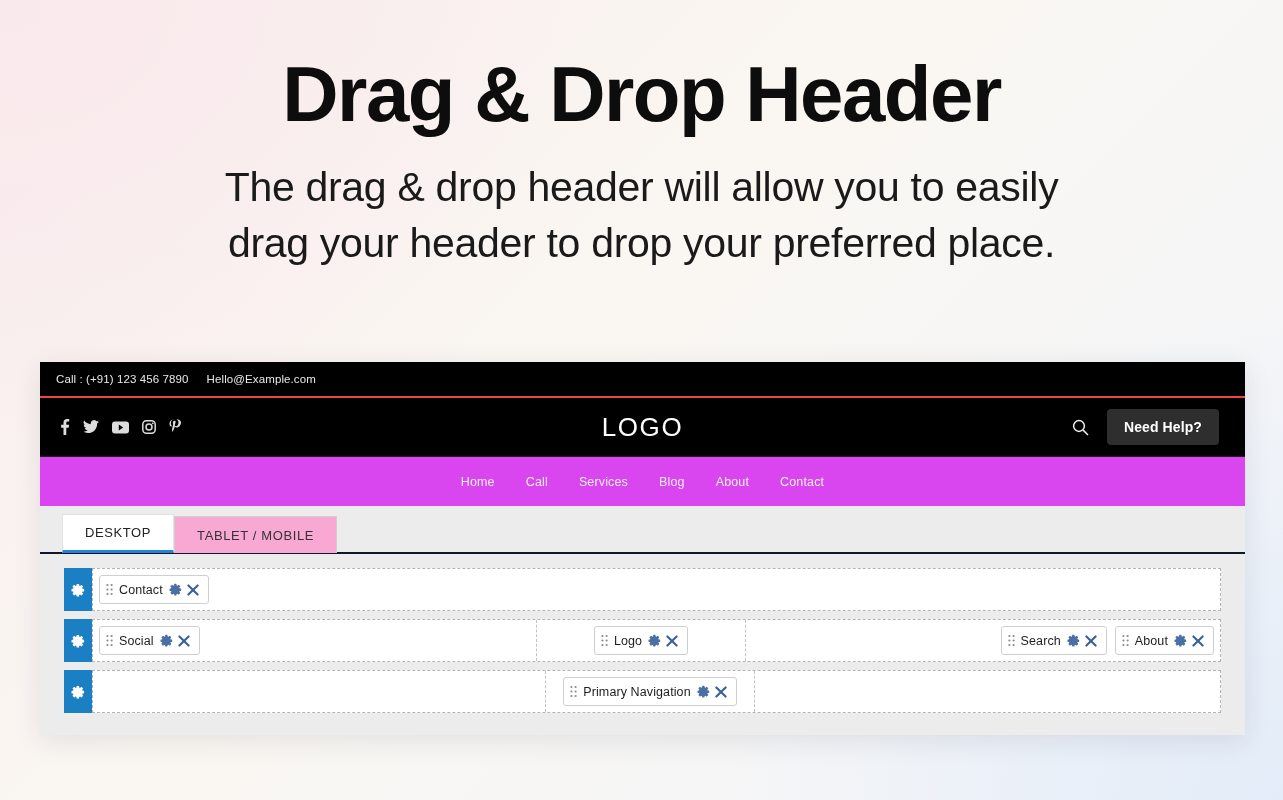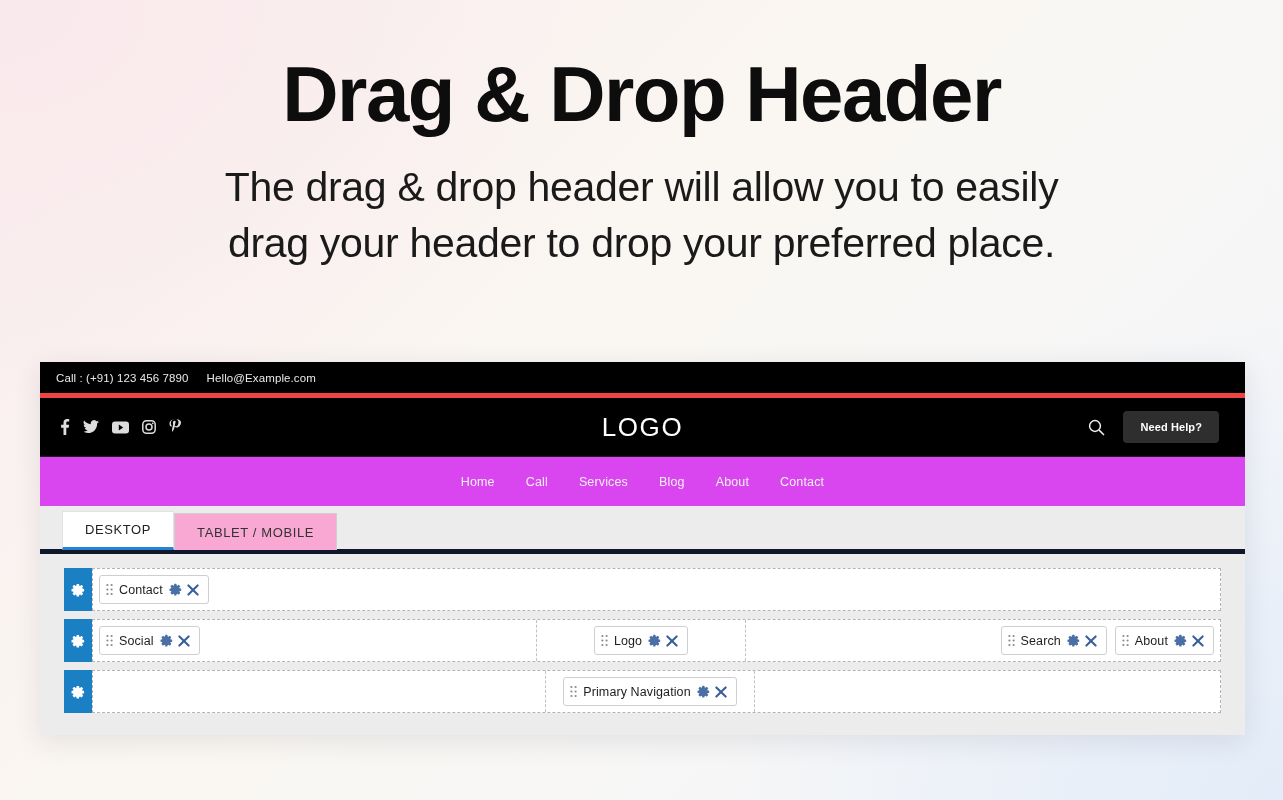--- a/index.html
+++ b/index.html
@@ -51,21 +51,21 @@
     box-shadow: 0 6px 26px rgba(40,40,60,0.10);
   }
 
   
   .top-bar {
     background: #000;
     height: 36px;
     display: flex;
     align-items: center;
     padding: 0 0 0 16px;
-    border-bottom: 5px solid #ef4444;
+    border-bottom: 2px solid #ef4444;
   }
   .top-bar-text {
     color: #e9e9e9;
     font-size: 11.5px;
     letter-spacing: 0.1px;
   }
   .top-bar-text.second { margin-left: 18px; }
 
   .mid-bar {
     background: #000;
@@ -92,21 +92,21 @@
     margin-left: auto;
     display: flex;
     align-items: center;
     gap: 18px;
     z-index: 2;
   }
   .search-icon-btn { display: flex; }
   .help-btn {
     background: #2e2e2e;
     color: #fff;
-    font-size: 11px;
+    font-size: 14px;
     font-weight: 700;
     border-radius: 4px;
     padding: 10px 17px;
     letter-spacing: 0.1px;
   }
 
   .nav-bar {
     background: #d946ef;
     height: 49px;
     display: flex;
@@ -120,21 +120,21 @@
     letter-spacing: 0.15px;
   }
 
   
   .tabs-strip {
     background: #ececec;
     height: 48px;
     display: flex;
     align-items: flex-end;
     padding-left: 22px;
-    border-bottom: 5px solid #0f172a;
+    border-bottom: 2px solid #0f172a;
   }
   .tab {
     height: 37px;
     display: flex;
     align-items: center;
     padding: 0 22px;
     font-size: 13px;
     font-weight: 400;
     color: #333;
     letter-spacing: 0.6px;

